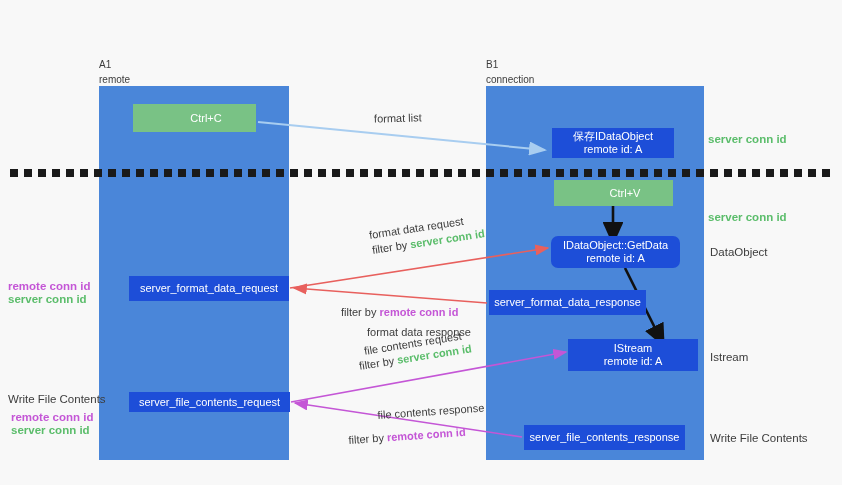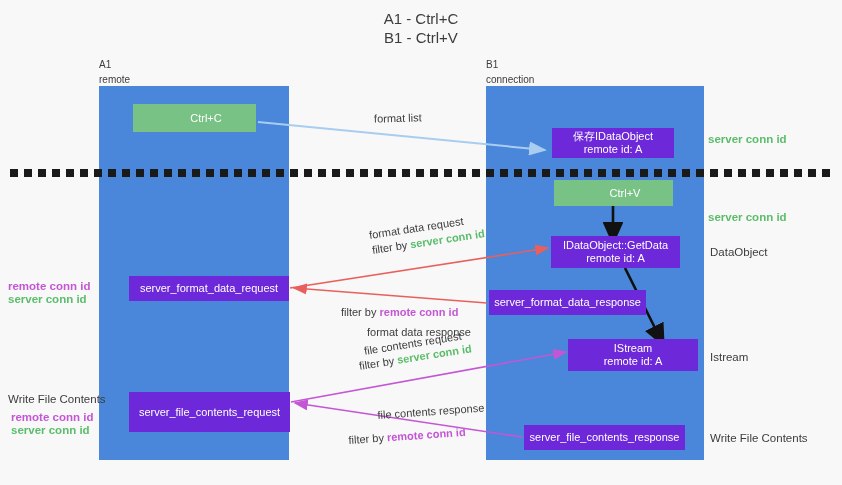--- a/index.html
+++ b/index.html
@@ -65,21 +65,21 @@
     align-items: center;
     justify-content: center;
     text-align: center;
     color: #ffffff;
     font-size: 11px;
     line-height: 13px;
     white-space: pre;
     padding: 2px 4px;
   }
   .node.green  { background: #79c285; padding-left: 27px; }
-  .node.orange { background: #6d28d9; }
+  .node.orange { background: #1d4ed8; }
 
   .side-label {
     position: absolute;
     font-size: 11.5px;
     line-height: 14px;
     white-space: pre;
   }
   .side-label.plain  { color: #3c3c3c; }
   .side-label.green  { color: #5bbd6b; font-weight: bold; }
   .side-label.purple { color: #c456d6; font-weight: bold; }
@@ -100,22 +100,20 @@
     width: 842px; height: 485px;
     pointer-events: none;
     overflow: visible;
   }
 </style>
 </head>
 <body>
 
 <div id="stage">
 
-  <div class="title">A1 - Ctrl+C
-B1 - Ctrl+V</div>
 
   <div class="col-head a1">A1
 remote</div>
   <div class="col-head b1">B1
 connection</div>
 
   <div class="lane a1"></div>
   <div class="lane b1"></div>
 
   <div class="dashed-line"></div>
@@ -154,39 +152,39 @@
 
   <div class="node green" style="left:554px; top:180px; width:119px; height:26px;text-align:center;">
     <span>Ctrl+V</span>
   </div>
 
   <div class="node orange" style="left:552px; top:128px; width:122px; height:30px;">
     <span>保存IDataObject</span>
     <span>remote id: A</span>
   </div>
 
-  <div class="node orange" style="left:551px; top:236px; width:129px; height:32px;">
+  <div class="node orange" style="left:551px; top:236px; width:129px; height:32px;border-radius:7px;">
     <span>IDataObject::GetData</span>
     <span>remote id: A</span>
   </div>
 
   <div class="node orange" style="left:568px; top:339px; width:130px; height:32px;">
     <span>IStream</span>
     <span>remote id: A</span>
   </div>
 
   <div class="node orange" style="left:489px; top:290px; width:157px; height:25px;">
     <span>server_format_data_response</span>
   </div>
 
   <div class="node orange" style="left:129px; top:276px; width:160px; height:25px;">
     <span>server_format_data_request</span>
   </div>
 
-  <div class="node orange" style="left:129px; top:392px; width:161px; height:40px;">
+  <div class="node orange" style="left:129px; top:392px; width:161px; height:20px;">
     <span>server_file_contents_request</span>
   </div>
 
   <div class="node orange" style="left:524px; top:425px; width:161px; height:25px;">
     <span>server_file_contents_response</span>
   </div>
 
   <div class="side-label green" style="left:708px; top:132px;">server conn id</div>
   <div class="side-label green" style="left:708px; top:210px;">server conn id</div>
   <div class="side-label plain" style="left:710px; top:245px;">DataObject</div>

